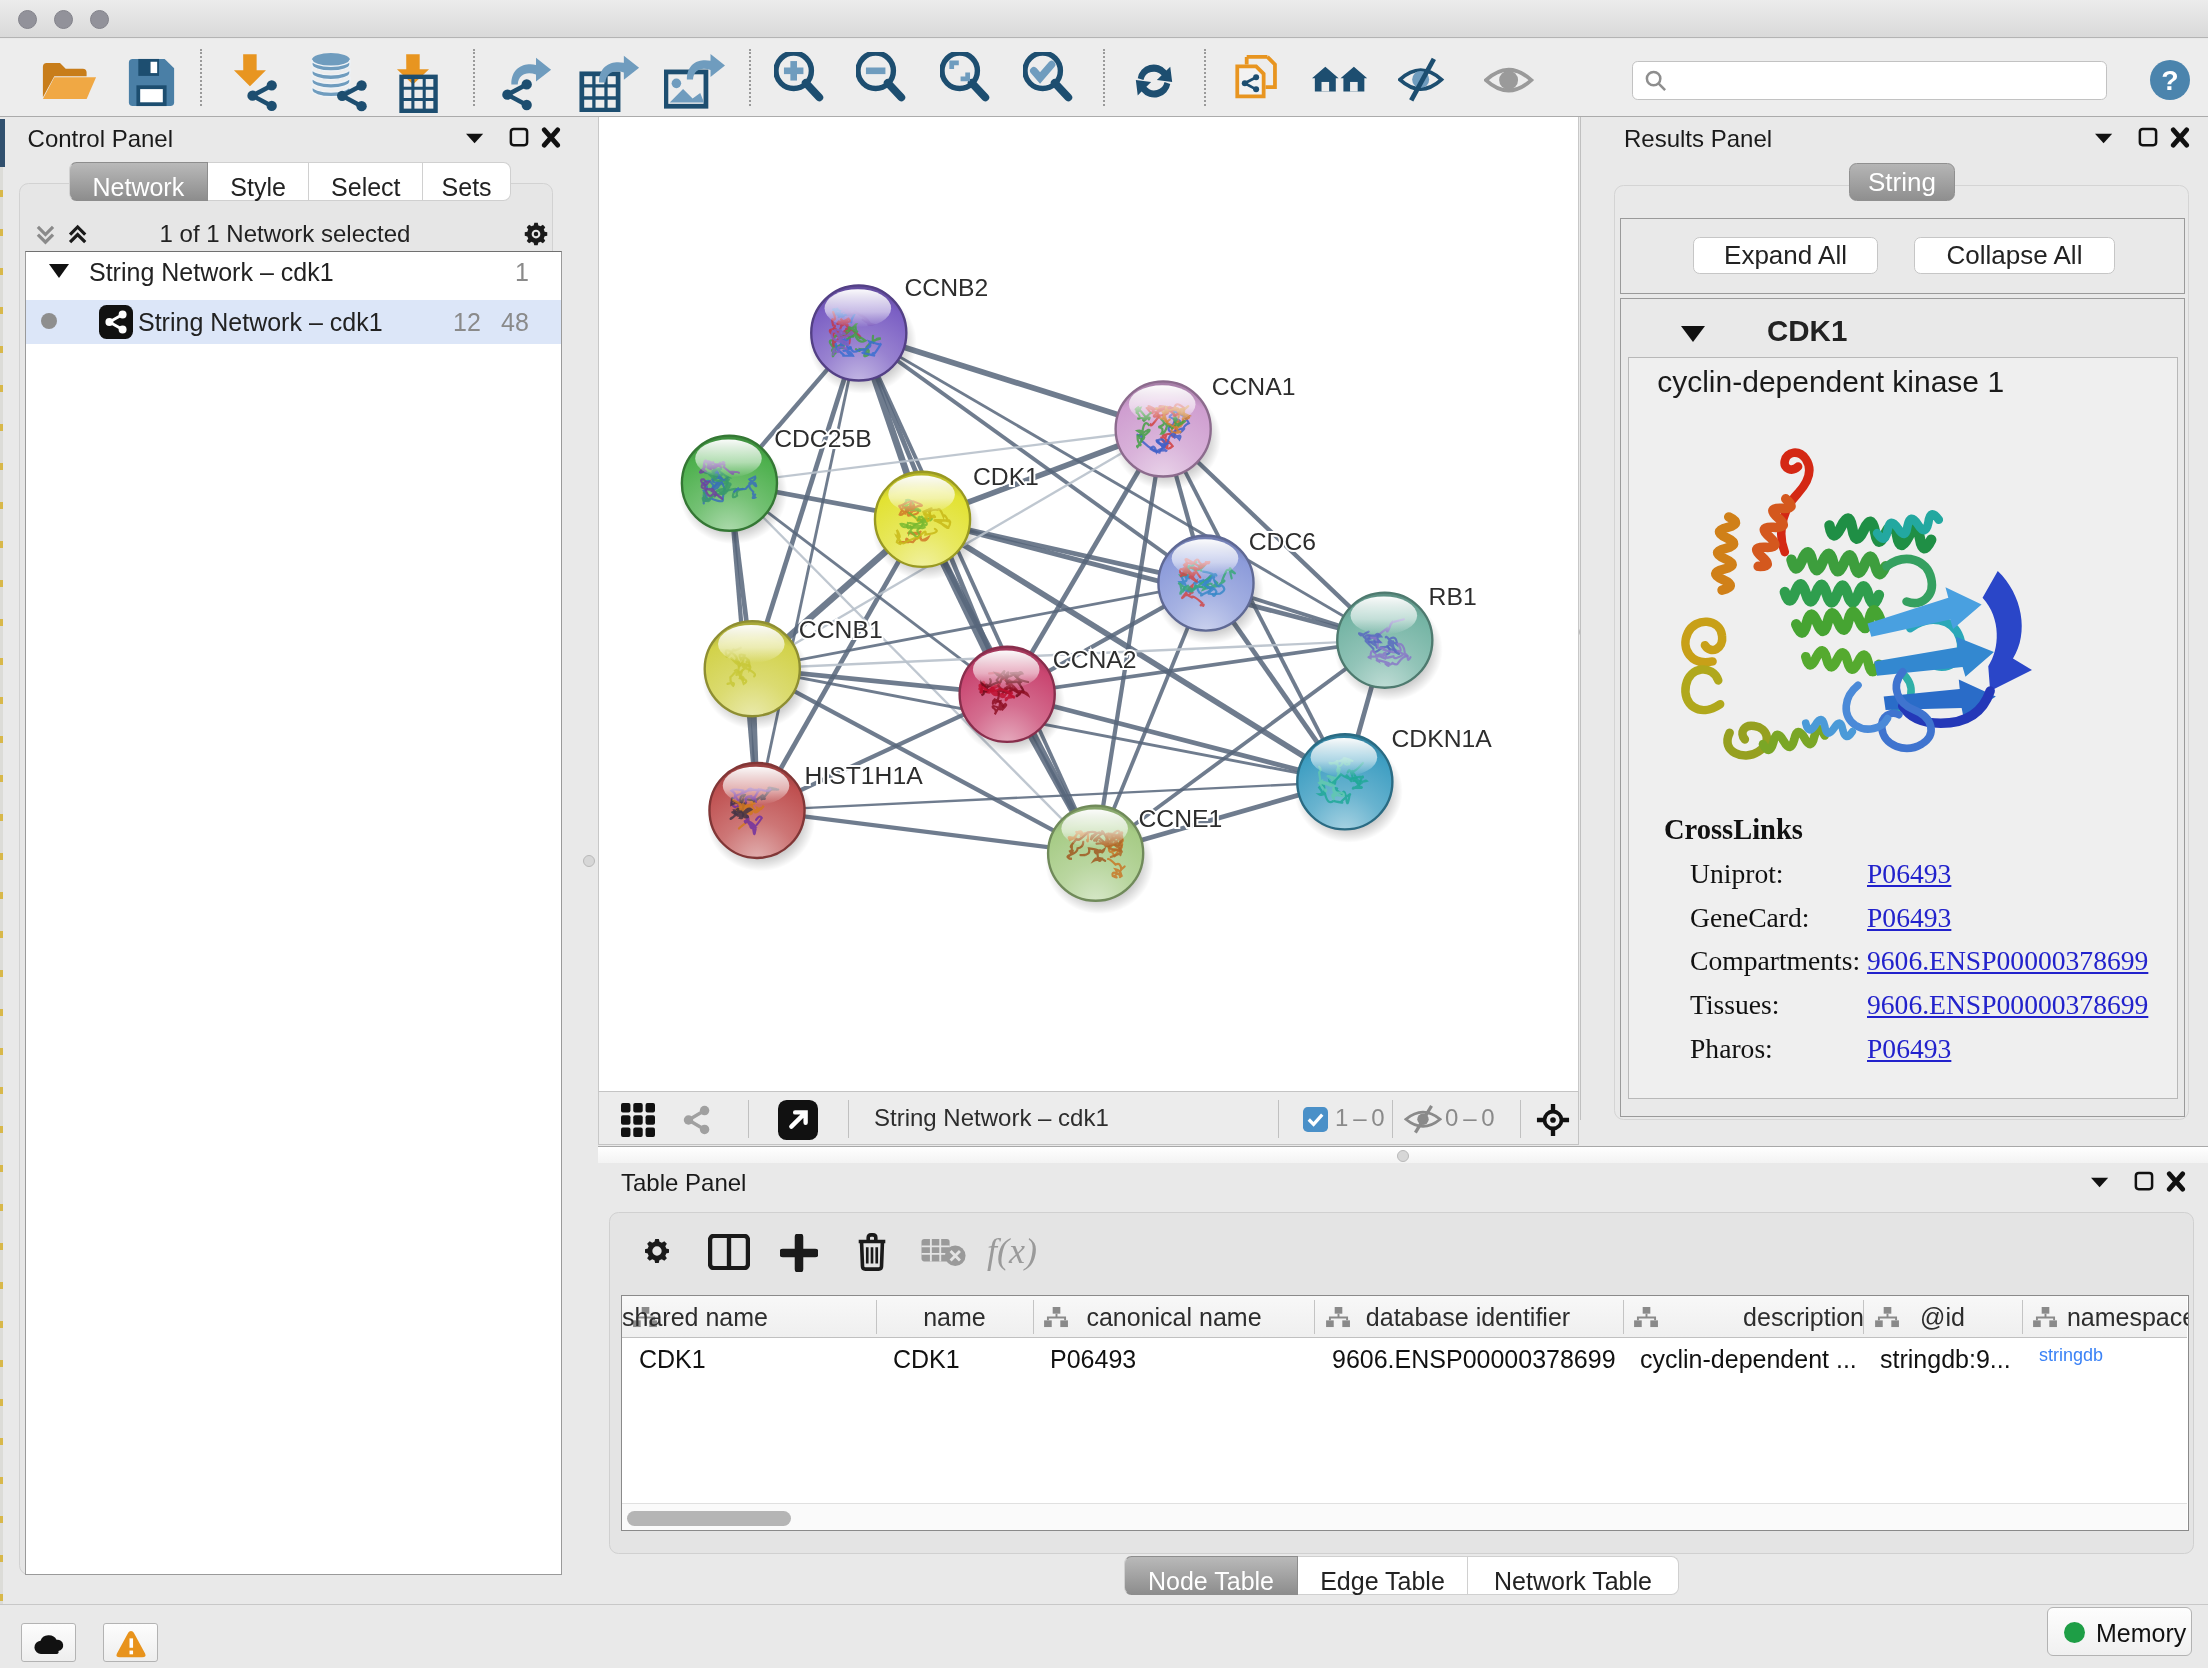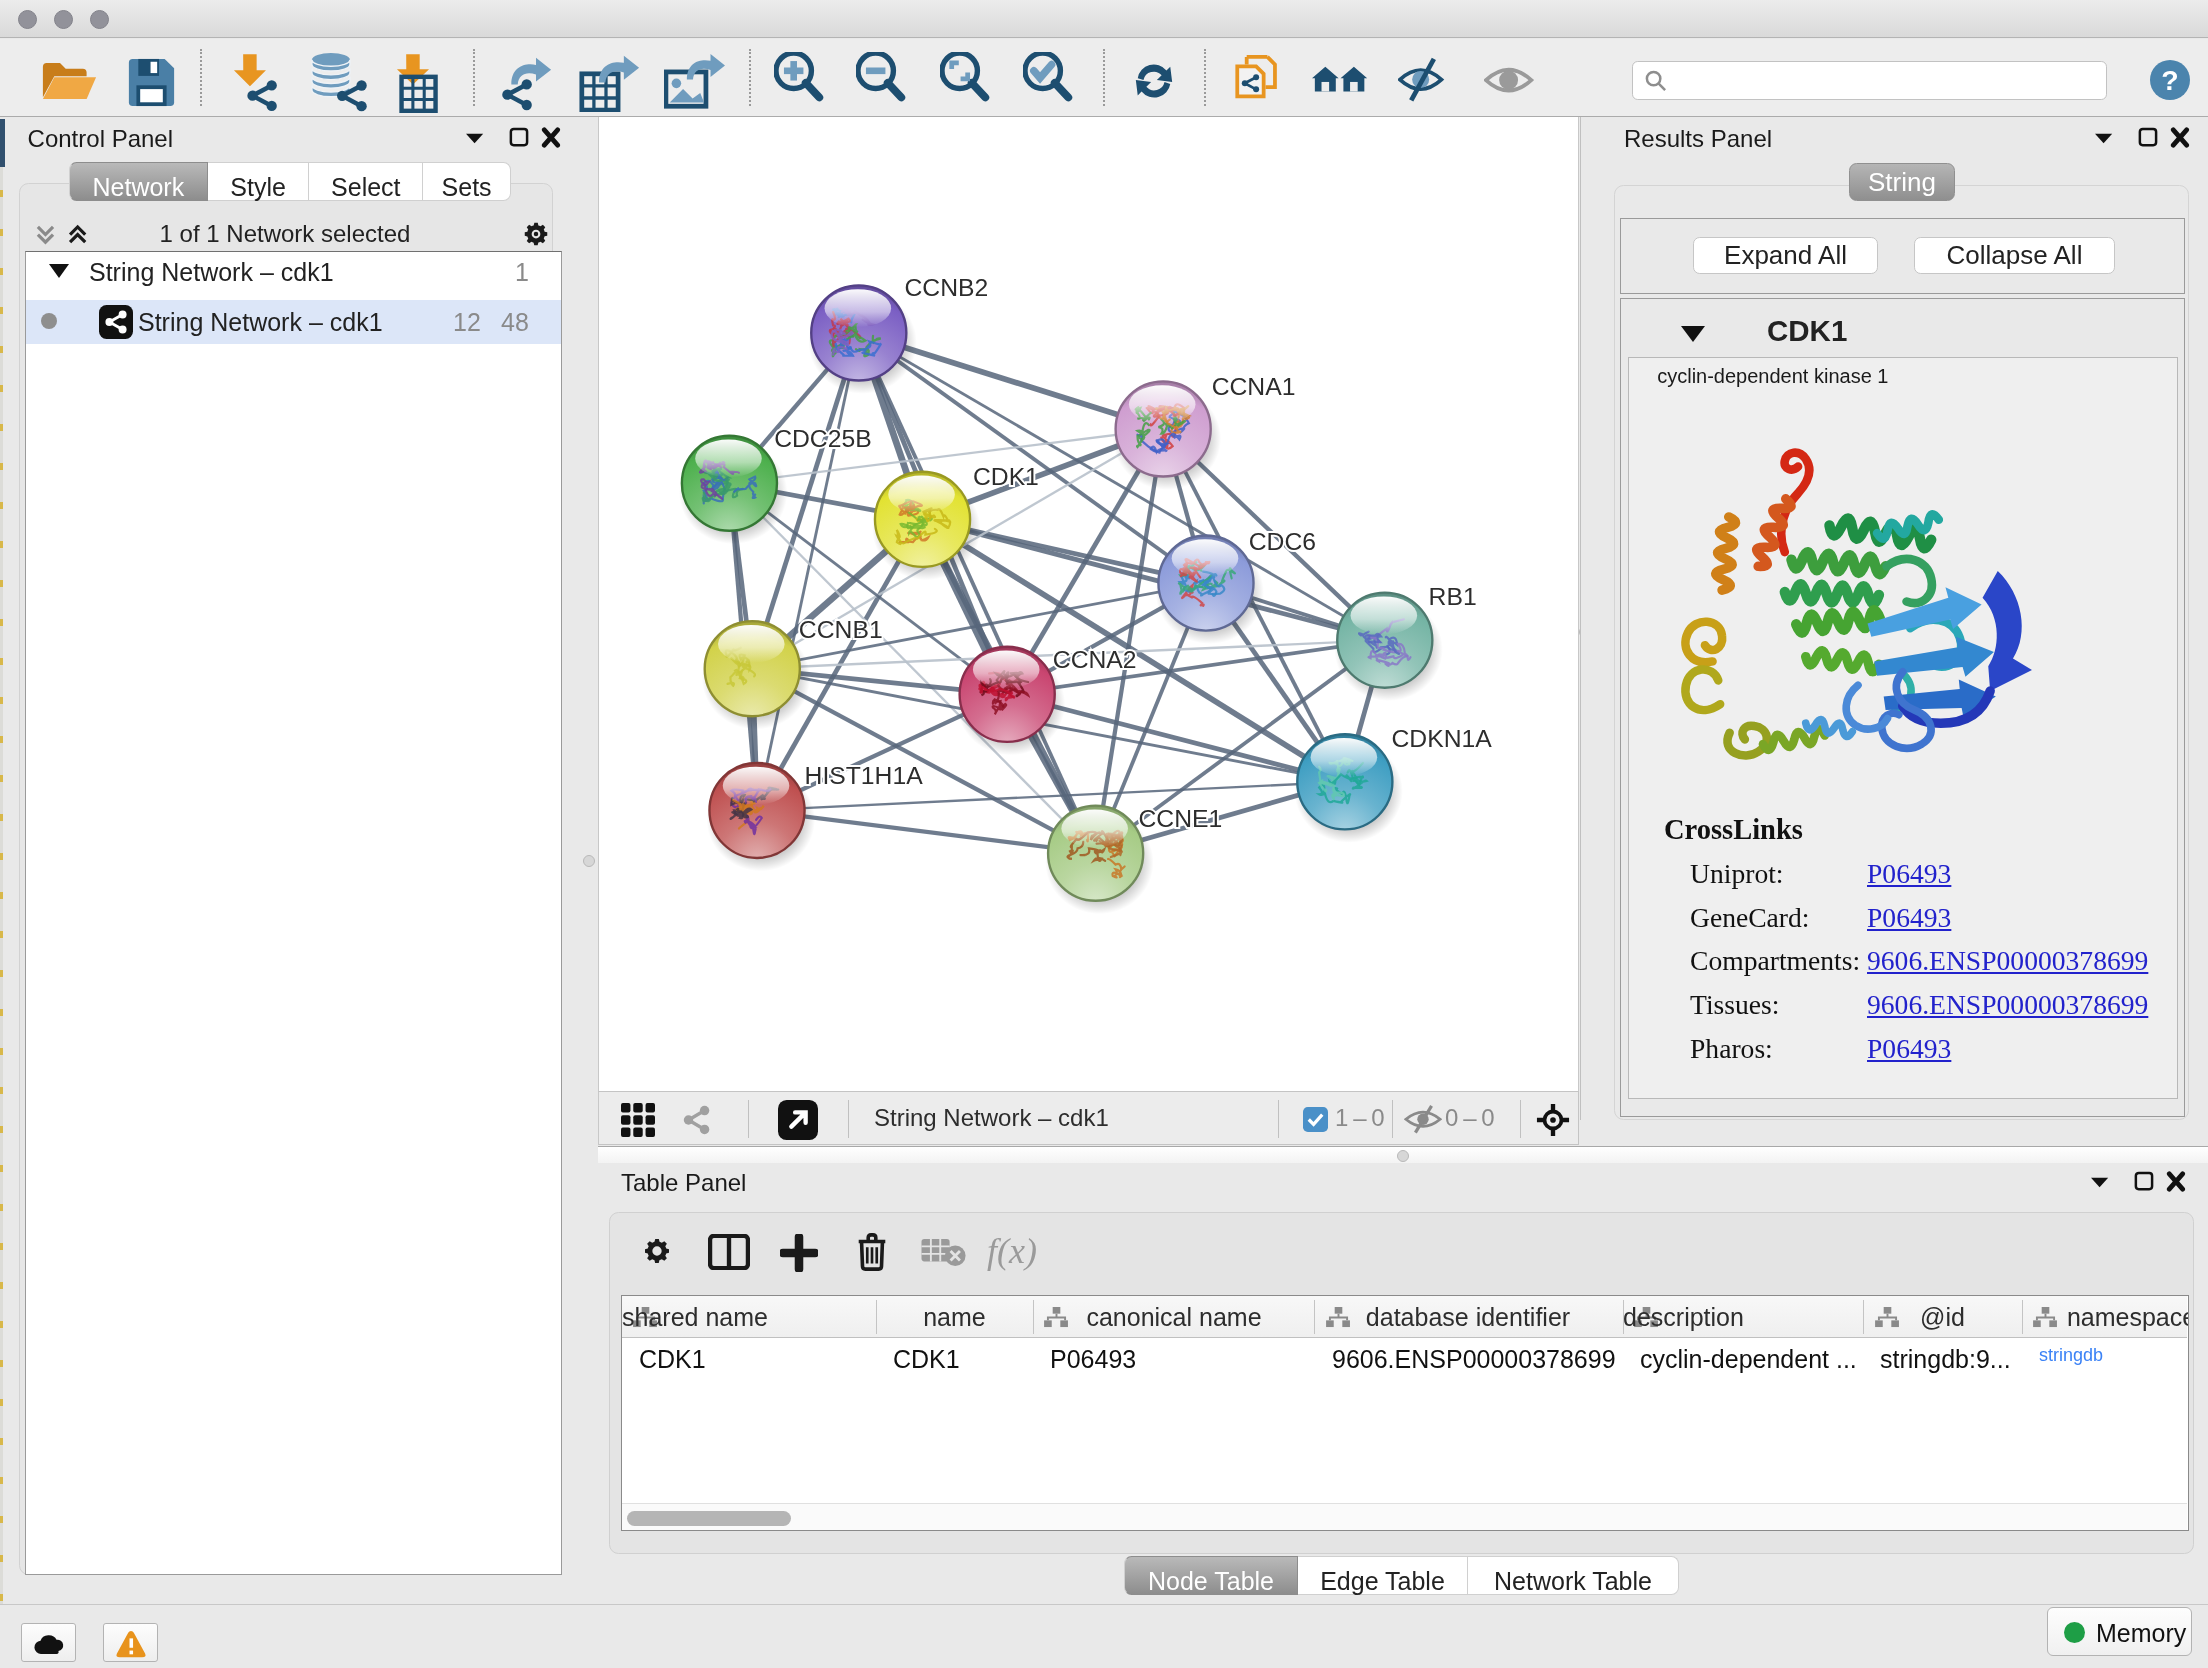--- a/index.html
+++ b/index.html
@@ -583,21 +583,21 @@
   </svg>
 <div class="abs" style="left:1614px;top:185px;width:575px;height:935px;background:#e9e9e9;border:1px solid #d4d4d4;border-radius:9.5px"></div>
 <div class="abs" style="left:1849px;top:163px;width:106px;height:38px;background:linear-gradient(#b5b5b5,#8f8f8f);border:1px solid #909090;border-radius:7.6px;color:#ffffff;font-size:26px;text-align:center;padding-top:2.9px">String</div>
 <div class="abs" style="left:1620px;top:218px;width:565px;height:76px;border:1.9px solid #9a9a9a;background:#e9e9e9"></div>
 <div class="abs" style="left:1693px;top:237px;width:185px;height:37px;background:#ffffff;border:1px solid #c6c6c6;border-radius:6.7px;font-size:26px;text-align:center;padding-top:1.9px">Expand All</div>
 <div class="abs" style="left:1914px;top:237px;width:201px;height:37px;background:#ffffff;border:1px solid #c6c6c6;border-radius:6.7px;font-size:26px;text-align:center;padding-top:1.9px">Collapse All</div>
 <div class="abs" style="left:1620px;top:298px;width:565px;height:819px;border:1.9px solid #9a9a9a;background:#e9e9e9">
 <div class="abs" style="left:60px;top:27px;width:0;height:0;border-left:12.4px solid transparent;border-right:12.4px solid transparent;border-top:16px solid #111"></div>
 <div class="abs" style="left:146px;top:15px;font-size:29.5px;font-weight:bold">CDK1</div>
 <div class="abs" style="left:6.7px;top:58px;width:550px;height:742px;background:#efefef;border:1px solid #b8b8b8">
-<div class="abs" style="left:28.5px;top:6.7px;font-size:20px;color:#1a1a1a">cyclin-dependent kinase 1</div>
+<div class="abs" style="left:28.5px;top:6.7px;font-size:30px;color:#1a1a1a">cyclin-dependent kinase 1</div>
 </div>
   </div>
 <svg style="position:absolute;left:1663px;top:438px" width="371" height="328" viewBox="0 0 390 345">
     <path d="M128,120 C118,95 130,70 142,58 C152,47 158,34 150,22 C143,12 130,14 128,24 C126,33 136,36 142,30" fill="none" stroke="#d42814" stroke-width="9" stroke-linecap="round"></path>
 <path d="M100,135 Q117,136 104,125 Q91,114 108,115 Q125,116 112,104 Q99,93 116,94 Q134,95 121,84 Q108,73 125,74 Q142,75 129,64 " fill="none" stroke="#d4581e" stroke-width="10" stroke-linecap="round"></path>
 <path d="M62,160 Q79,156 63,149 Q47,142 64,138 Q81,134 65,127 Q49,120 66,116 Q82,112 67,105 Q51,98 68,94 Q84,90 69,83 " fill="none" stroke="#d08018" stroke-width="10" stroke-linecap="round"></path>
 <path d="M52,235 C30,240 18,222 26,205 C34,188 60,190 62,208 C64,222 50,228 44,218" fill="none" stroke="#c8a018" stroke-width="9" stroke-linecap="round"></path>
 <path d="M60,280 C38,295 20,280 24,260 C28,240 52,238 58,255" fill="none" stroke="#b0a81c" stroke-width="9" stroke-linecap="round"></path>
 <path d="M70,310 C60,330 85,340 100,330 C115,320 110,305 96,303 C85,301 80,310 86,317" fill="none" stroke="#96a020" stroke-width="9" stroke-linecap="round"></path>
 <path d="M105,322 Q112,335 116,320 Q119,305 127,319 Q134,332 138,317 Q141,302 149,316 Q156,329 159,314 Q163,299 170,313 " fill="none" stroke="#7aa626" stroke-width="9" stroke-linecap="round"></path>
@@ -686,21 +686,21 @@
       <path d="M13,7 L13,11 M4,14 L4,11 L22,11 L22,14" fill="none" stroke="#8a8a8a" stroke-width="2"></path>
     </svg>
 <div class="abs" style="left:692px;top:6.7px;width:308px;font-size:25px;color:#2d2d2d;text-align:center;overflow:hidden;white-space:nowrap">database identifier</div>
 <div class="abs" style="left:1001px;top:3.8px;width:0;height:34px;border-left:1px solid #c4c4c4"></div>
 <svg style="position:absolute;left:1012px;top:10.5px" width="25" height="21" viewBox="0 0 26 22">
       <rect x="9" y="0" width="8" height="7" fill="#8a8a8a"></rect>
       <rect x="0" y="14" width="8" height="7" fill="#8a8a8a"></rect>
       <rect x="17" y="14" width="8" height="7" fill="#8a8a8a"></rect>
       <path d="M13,7 L13,11 M4,14 L4,11 L22,11 L22,14" fill="none" stroke="#8a8a8a" stroke-width="2"></path>
     </svg>
-<div class="abs" style="left:1001px;top:6.7px;width:241px;font-size:25px;color:#2d2d2d;text-align:left;overflow:hidden;white-space:nowrap">description</div>
+<div class="abs" style="left:1001px;top:6.7px;width:241px;font-size:25px;color:#2d2d2d;text-align:right;overflow:hidden;white-space:nowrap">description</div>
 <div class="abs" style="left:1241px;top:3.8px;width:0;height:34px;border-left:1px solid #c4c4c4"></div>
 <svg style="position:absolute;left:1253px;top:10.5px" width="25" height="21" viewBox="0 0 26 22">
       <rect x="9" y="0" width="8" height="7" fill="#8a8a8a"></rect>
       <rect x="0" y="14" width="8" height="7" fill="#8a8a8a"></rect>
       <rect x="17" y="14" width="8" height="7" fill="#8a8a8a"></rect>
       <path d="M13,7 L13,11 M4,14 L4,11 L22,11 L22,14" fill="none" stroke="#8a8a8a" stroke-width="2"></path>
     </svg>
 <div class="abs" style="left:1241px;top:6.7px;width:159px;font-size:25px;color:#2d2d2d;text-align:center;overflow:hidden;white-space:nowrap">@id</div>
 <div class="abs" style="left:1400px;top:3.8px;width:0;height:34px;border-left:1px solid #c4c4c4"></div>
 <svg style="position:absolute;left:1411px;top:10.5px" width="25" height="21" viewBox="0 0 26 22">

